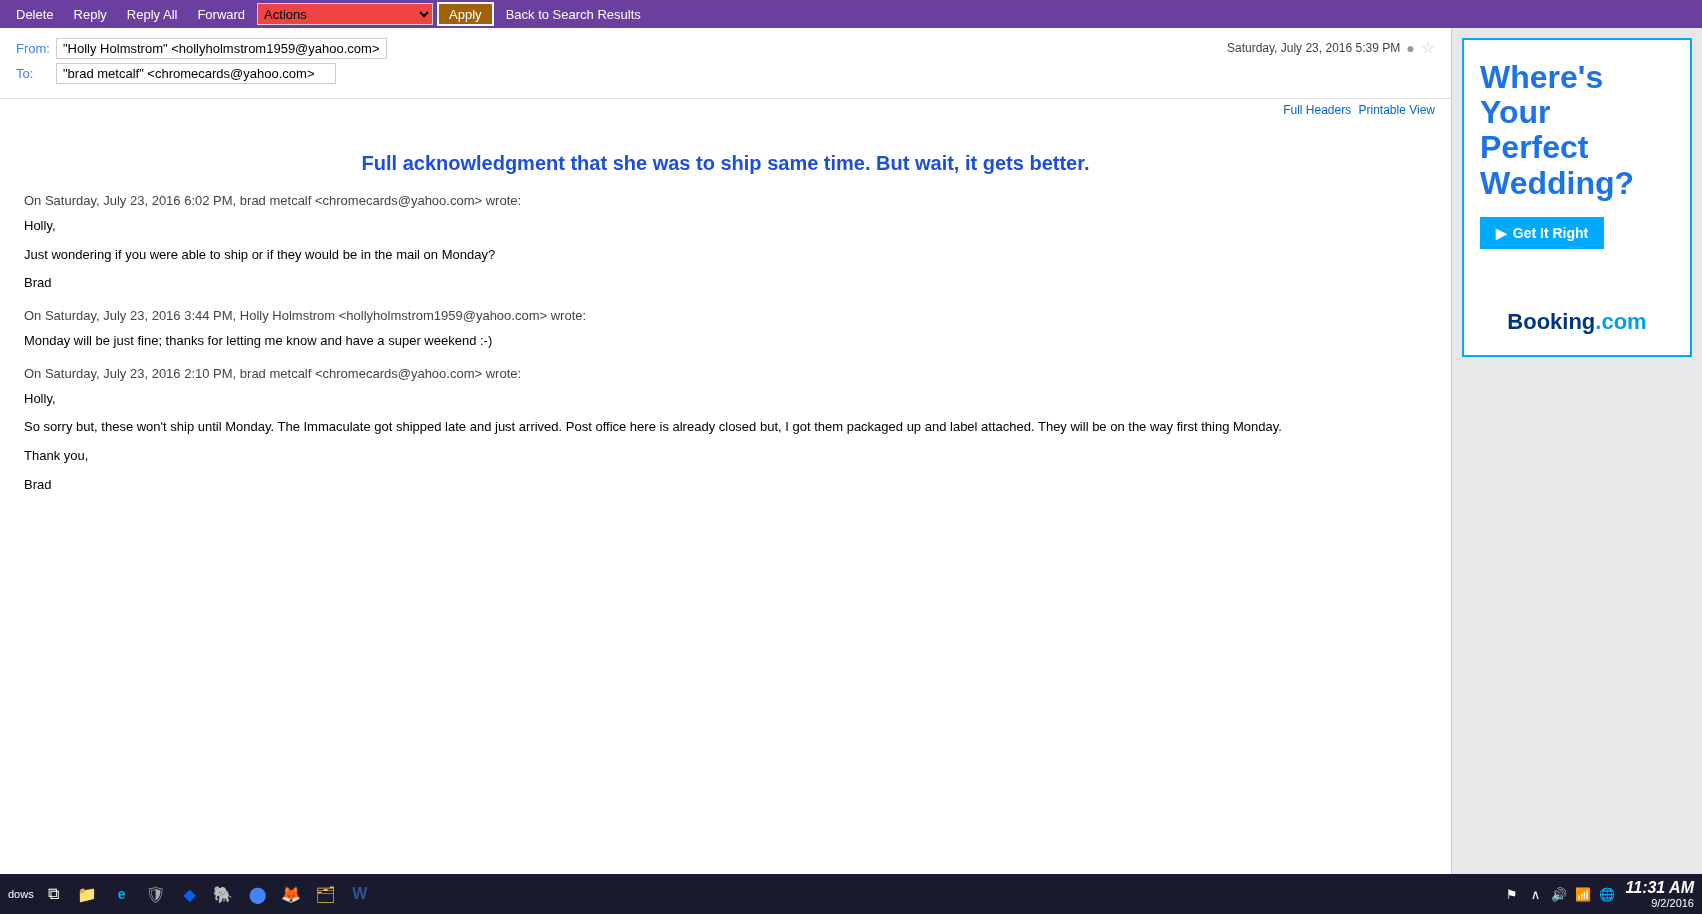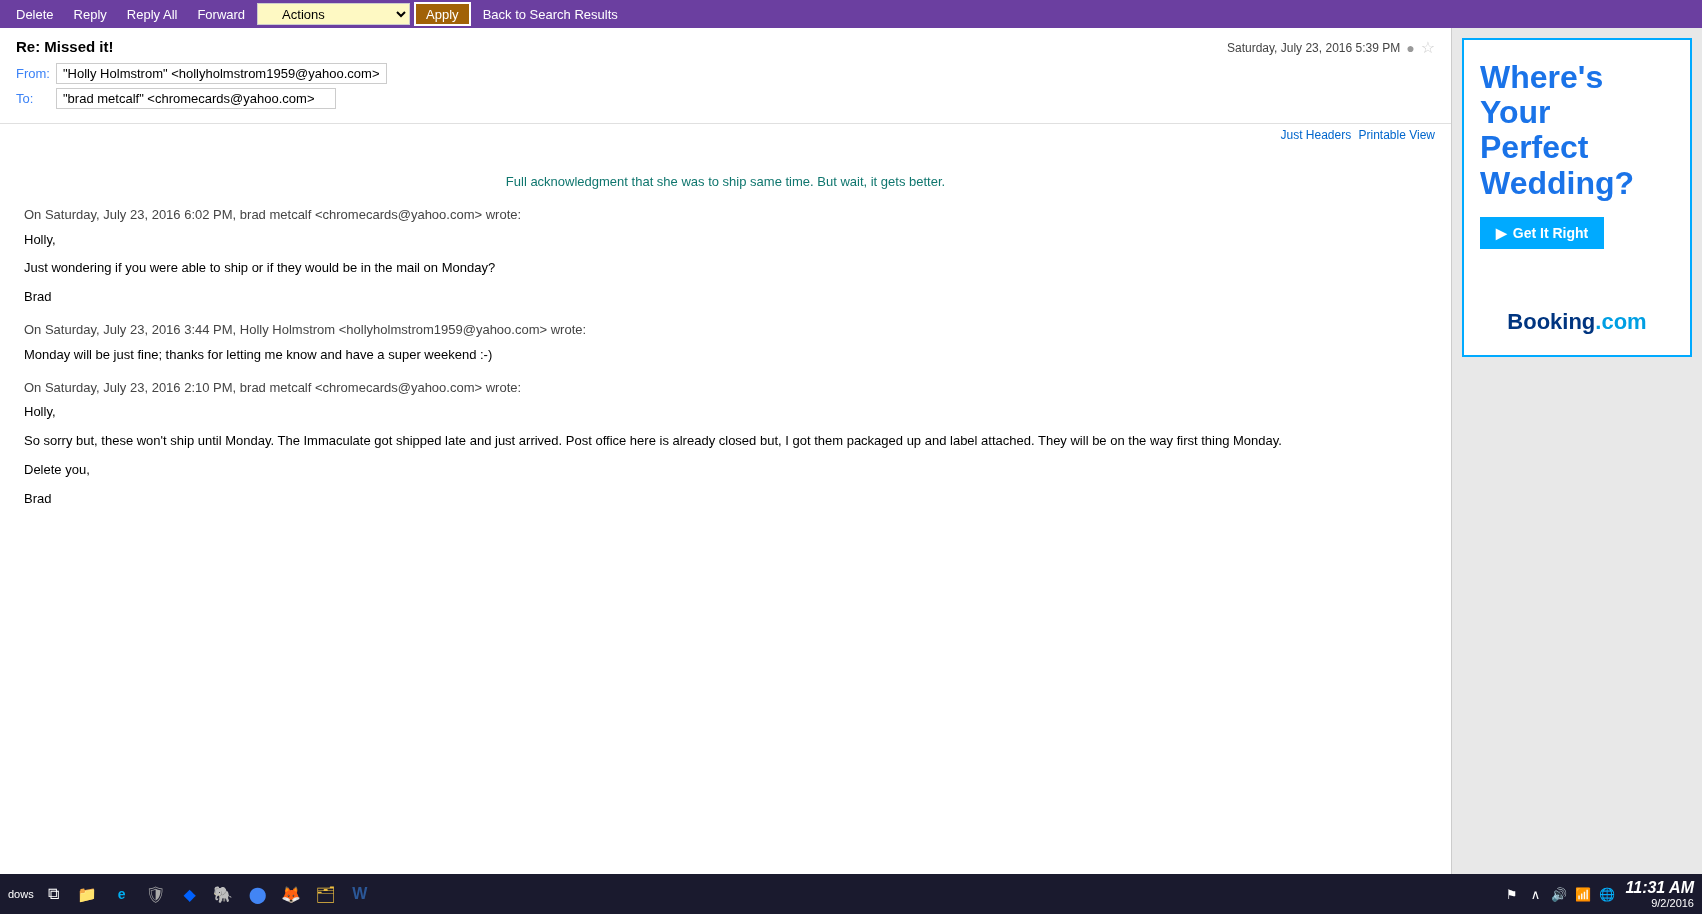--- a/index.html
+++ b/index.html
@@ -19,24 +19,24 @@
       border: none;
       color: white;
       font-size: 13px;
       cursor: pointer;
       padding: 2px 8px;
       height: 24px;
     }
     .actions-select {
       height: 22px;
       font-size: 13px;
-      padding: 0 20px;
+      padding: 0 2px;
       border: 1px solid #ccc;
-      background: #fef9c3;
-      width: 153px;
+      background: #ef4444;
+      width: 176px;
     }
     .apply-btn {
       background: #a16207;
       border: 2px solid white;
       color: white;
       font-size: 13px;
       cursor: pointer;
       padding: 2px 10px;
       height: 24px;
     }
@@ -122,25 +122,25 @@
       margin-left: 4px;
     }
 
     
     #email-body {
       padding: 16px 24px;
       line-height: 1.6;
       font-size: 13px;
     }
     .highlight-line {
-      color: #0f766e;
-      font-size: 13px;
+      color: #1d4ed8;
+      font-size: 20px;
       text-align: center;
       margin: 12px 0;
-      font-weight: normal;
+      font-weight: bold;
     }
     .quoted-header {
       color: #444;
       margin: 12px 0 4px;
       font-size: 13px;
     }
     .email-paragraph { margin-bottom: 8px; }
 
     
     #ad-pane {
@@ -267,40 +267,39 @@
   <button class="back-btn">Back to Search Results</button>
 </div>
 
 <div id="main-layout">
 
   <div id="email-pane">
 
     <div id="email-header">
       <div id="email-meta">
         <div id="email-fields">
-          <div id="email-subject">Re: Missed it!</div>
           <div class="email-field">
             <span class="field-label">From:</span>
             <span class="field-value">"Holly Holmstrom" &lt;hollyholmstrom1959@yahoo.com&gt;</span>
           </div>
           <div class="email-field">
             <span class="field-label">To:</span>
             <span class="field-value">"brad metcalf" &lt;chromecards@yahoo.com&gt;</span>
           </div>
         </div>
         <div id="email-timestamp">
           <span>Saturday, July 23, 2016 5:39 PM</span>
           <span class="dot-icon">●</span>
           <span class="star-icon">☆</span>
         </div>
       </div>
     </div>
 
     <div id="header-links">
-      <a>Just Headers</a>
+      <a>Full Headers</a>
       <a>Printable View</a>
     </div>
 
     <div id="email-body">
 
 
       <p class="highlight-line">Full acknowledgment that she was to ship same time. But wait, it gets better.</p>
 
       <p class="quoted-header">On Saturday, July 23, 2016 6:02 PM, brad metcalf &lt;chromecards@yahoo.com&gt; wrote:</p>
 
@@ -313,21 +312,21 @@
       <p class="quoted-header">On Saturday, July 23, 2016 3:44 PM, Holly Holmstrom &lt;hollyholmstrom1959@yahoo.com&gt; wrote:</p>
 
       <p class="email-paragraph">Monday will be just fine; thanks for letting me know and have a super weekend :-)</p>
 
       <p class="quoted-header">On Saturday, July 23, 2016 2:10 PM, brad metcalf &lt;chromecards@yahoo.com&gt; wrote:</p>
 
       <p class="email-paragraph">Holly,</p>
 
       <p class="email-paragraph">So sorry but, these won't ship until Monday. The Immaculate got shipped late and just arrived. Post office here is already closed but, I got them packaged up and label attached. They will be on the way first thing Monday.</p>
 
-      <p class="email-paragraph">Delete you,</p>
+      <p class="email-paragraph">Thank you,</p>
       <p class="email-paragraph">Brad</p>
 
     </div>
   </div>
 
   <div id="ad-pane">
     <div id="ad-box">
       <div id="ad-headline">
         <span>Where's</span><br>
         <span>Your</span><br>

